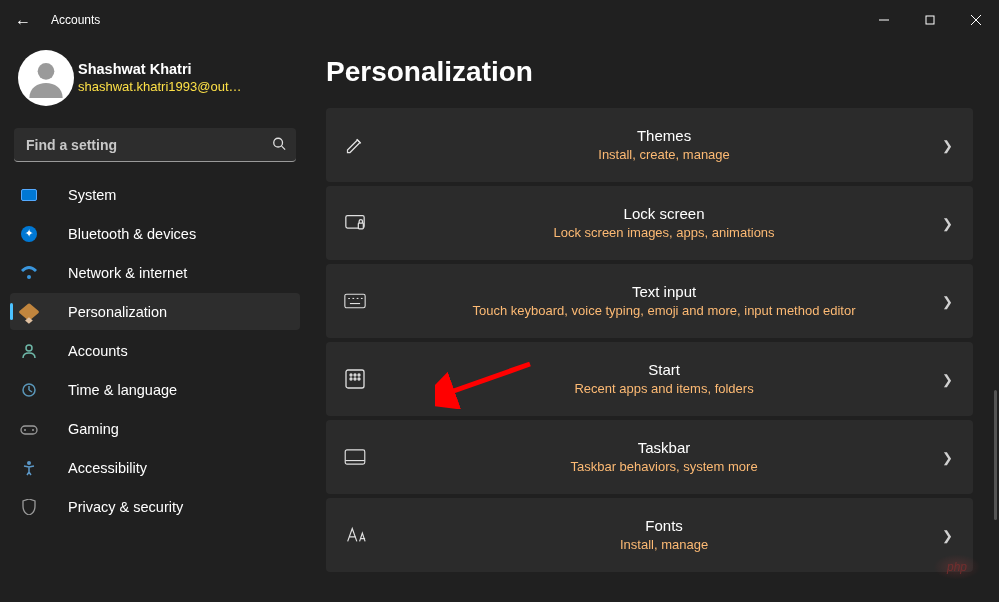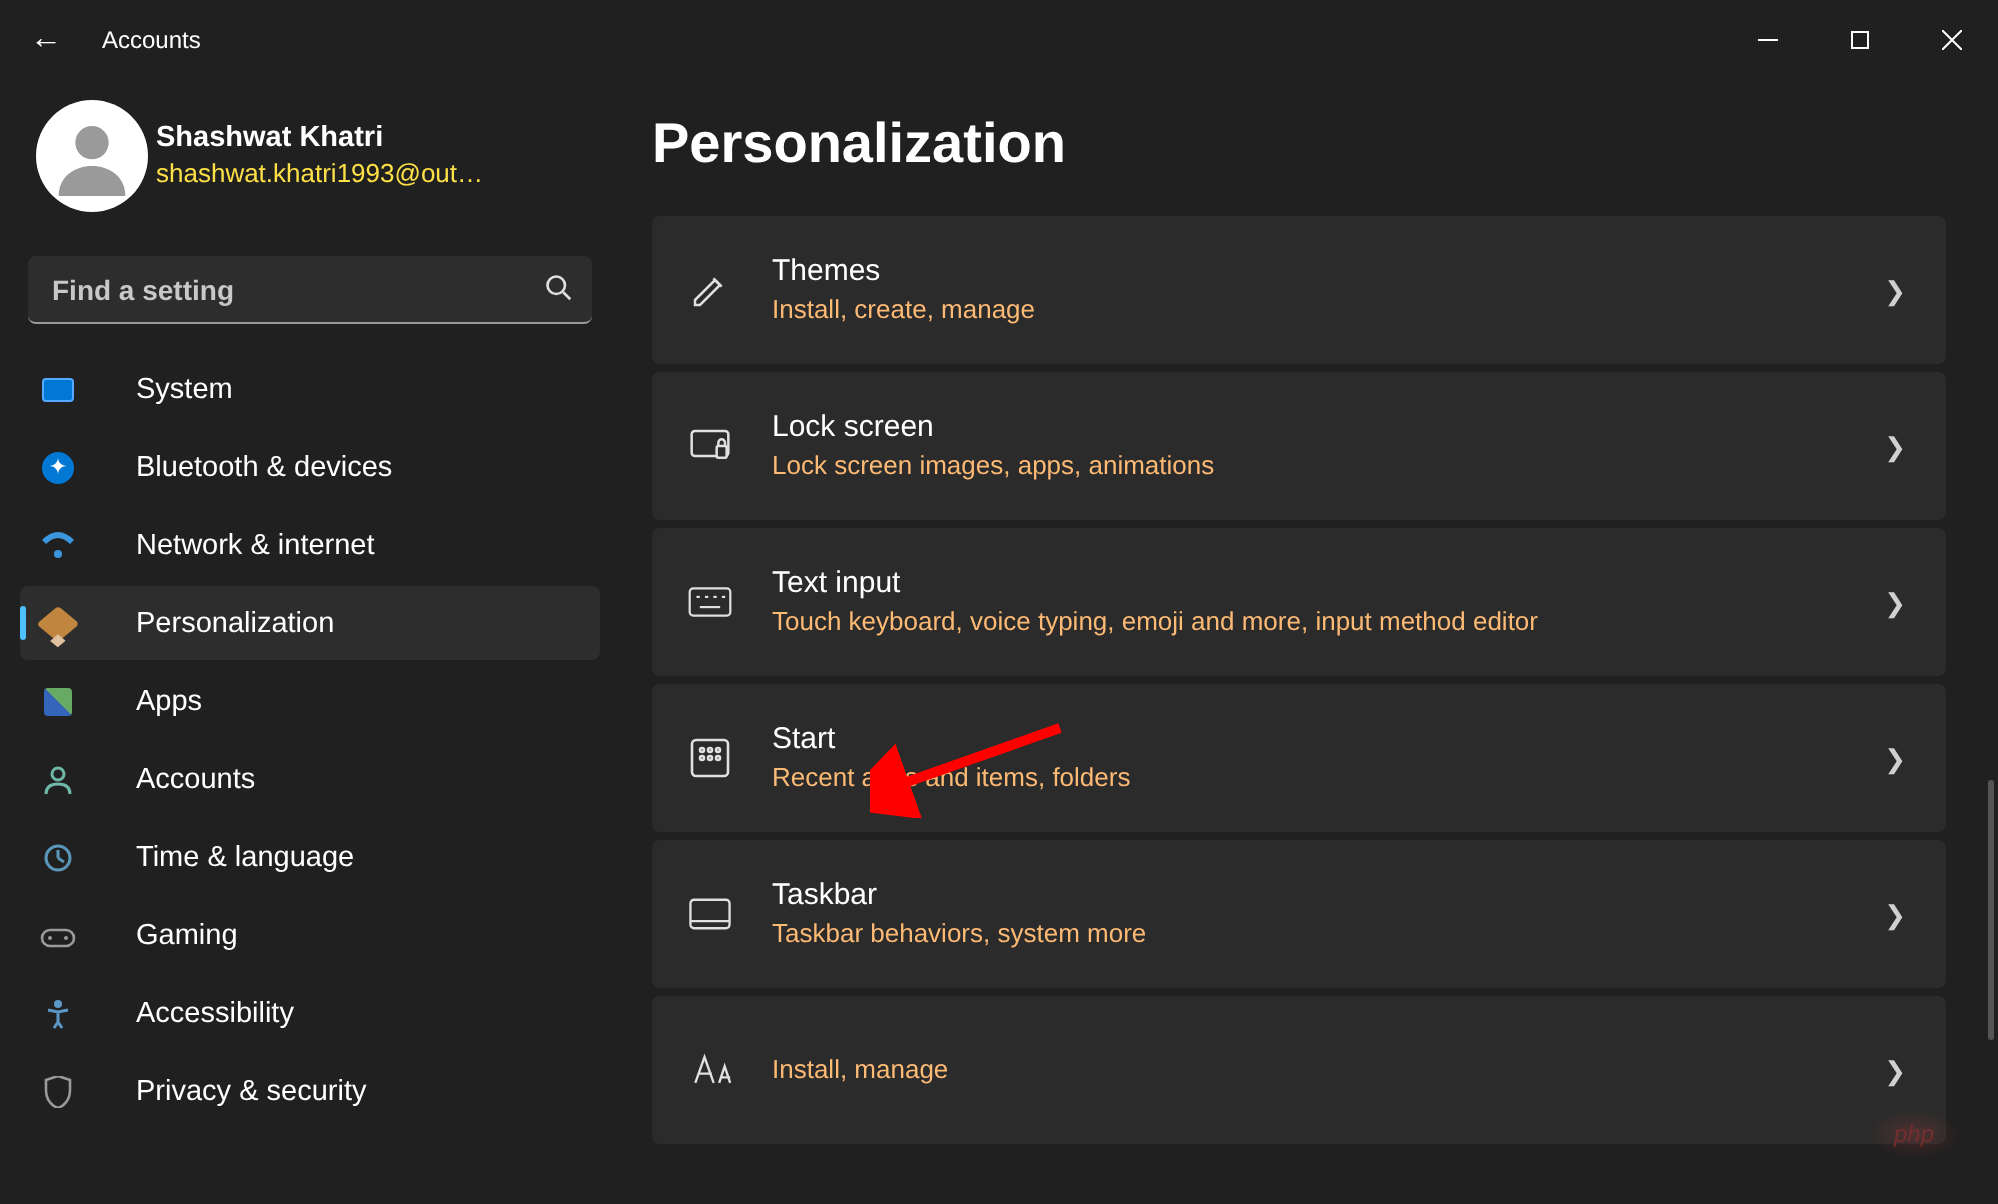--- a/index.html
+++ b/index.html
@@ -104,20 +104,21 @@
   .page-title { font-size: 28px; font-weight: 600; margin-bottom: 20px; }
   .card-list { display: flex; flex-direction: column; gap: 4px; }
   .card {
     background: #2b2b2b;
     border-radius: 4px;
     height: 74px;
     padding: 0 20px 0 60px;
     display: flex;
     align-items: center;
     position: relative;
+    text-align: center;
   }
   .card-icon {
     position: absolute;
     left: 18px; top: 50%; transform: translateY(-50%);
     width: 22px; height: 22px;
     display: flex; align-items: center; justify-content: center;
     color: #e0e0e0;
     font-size: 17px;
   }
   .card-texts { flex: 1; line-height: 1.35; }
@@ -222,26 +223,20 @@
         </span>
         <span>Network &amp; internet</span>
       </div>
       <div class="nav-item active">
         <span class="nav-icon">
             <span class="ico-pers"></span>
           </span>
         <span>Personalization</span>
       </div>
       <div class="nav-item">
-        <span class="nav-icon">
-            <span class="ico-apps"></span>
-          </span>
-        <span>Apps</span>
-      </div>
-      <div class="nav-item">
         <span class="nav-icon ico-acct">
           <svg width="16" height="16" viewBox="0 0 16 16">
               <circle cx="8" cy="5" r="3" fill="none" stroke="#6fb8a8" stroke-width="1.5"></circle>
               <path d="M2 15c0-4 3-5 6-5s6 1 6 5" fill="none" stroke="#6fb8a8" stroke-width="1.5"></path>
             </svg>
         </span>
         <span>Accounts</span>
       </div>
       <div class="nav-item">
         <span class="nav-icon ico-time">
@@ -369,20 +364,21 @@
       </div>
 
       <div class="card">
         <span class="card-icon">
           <svg width="22" height="18" viewBox="0 0 24 18" fill="none" stroke="#e0e0e0" stroke-width="1.3">
               <path d="M4 16L9 2l5 14M6 11h7"></path>
               <path d="M17 16L20 7l3 9M18 13h5"></path>
             </svg>
         </span>
         <div class="card-texts">
+          <div class="card-title">Fonts</div>
           <div class="card-desc">Install, manage</div>
         </div>
         <span class="chevron">❯</span>
       </div>
 
     </div>
   </div>
 </div>
 
 <svg class="arrow-annot" viewBox="0 0 100 50">

